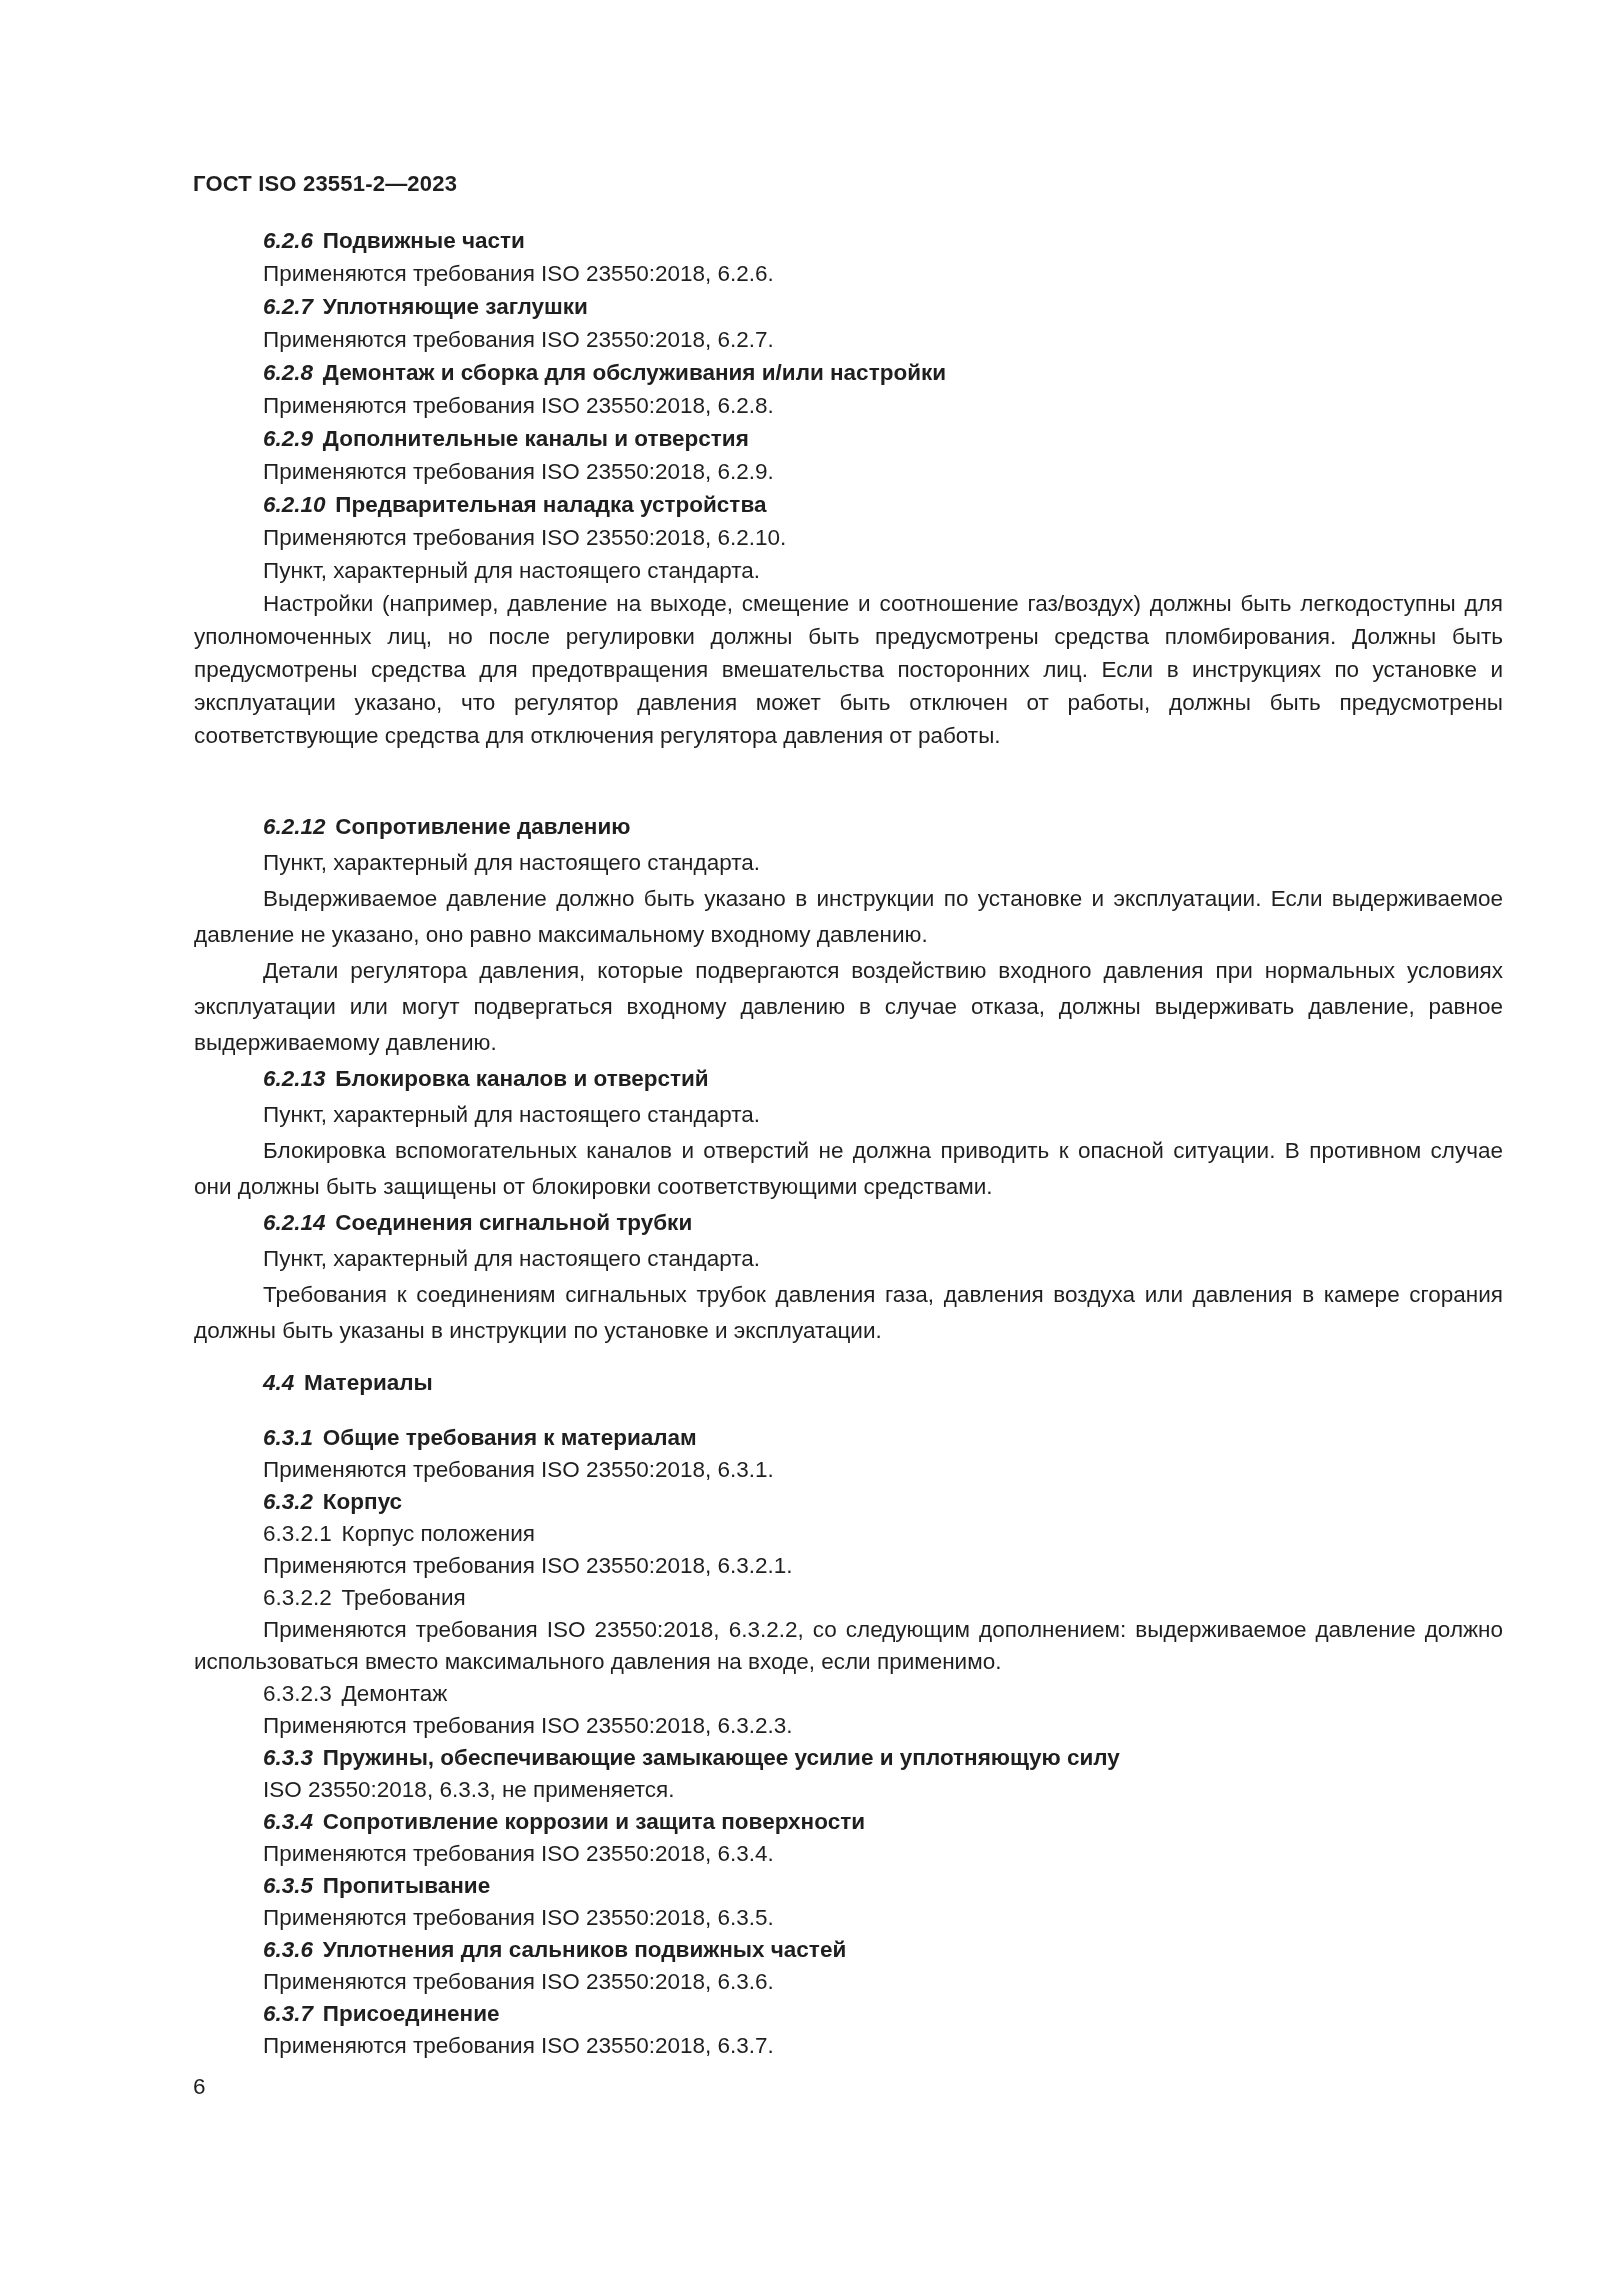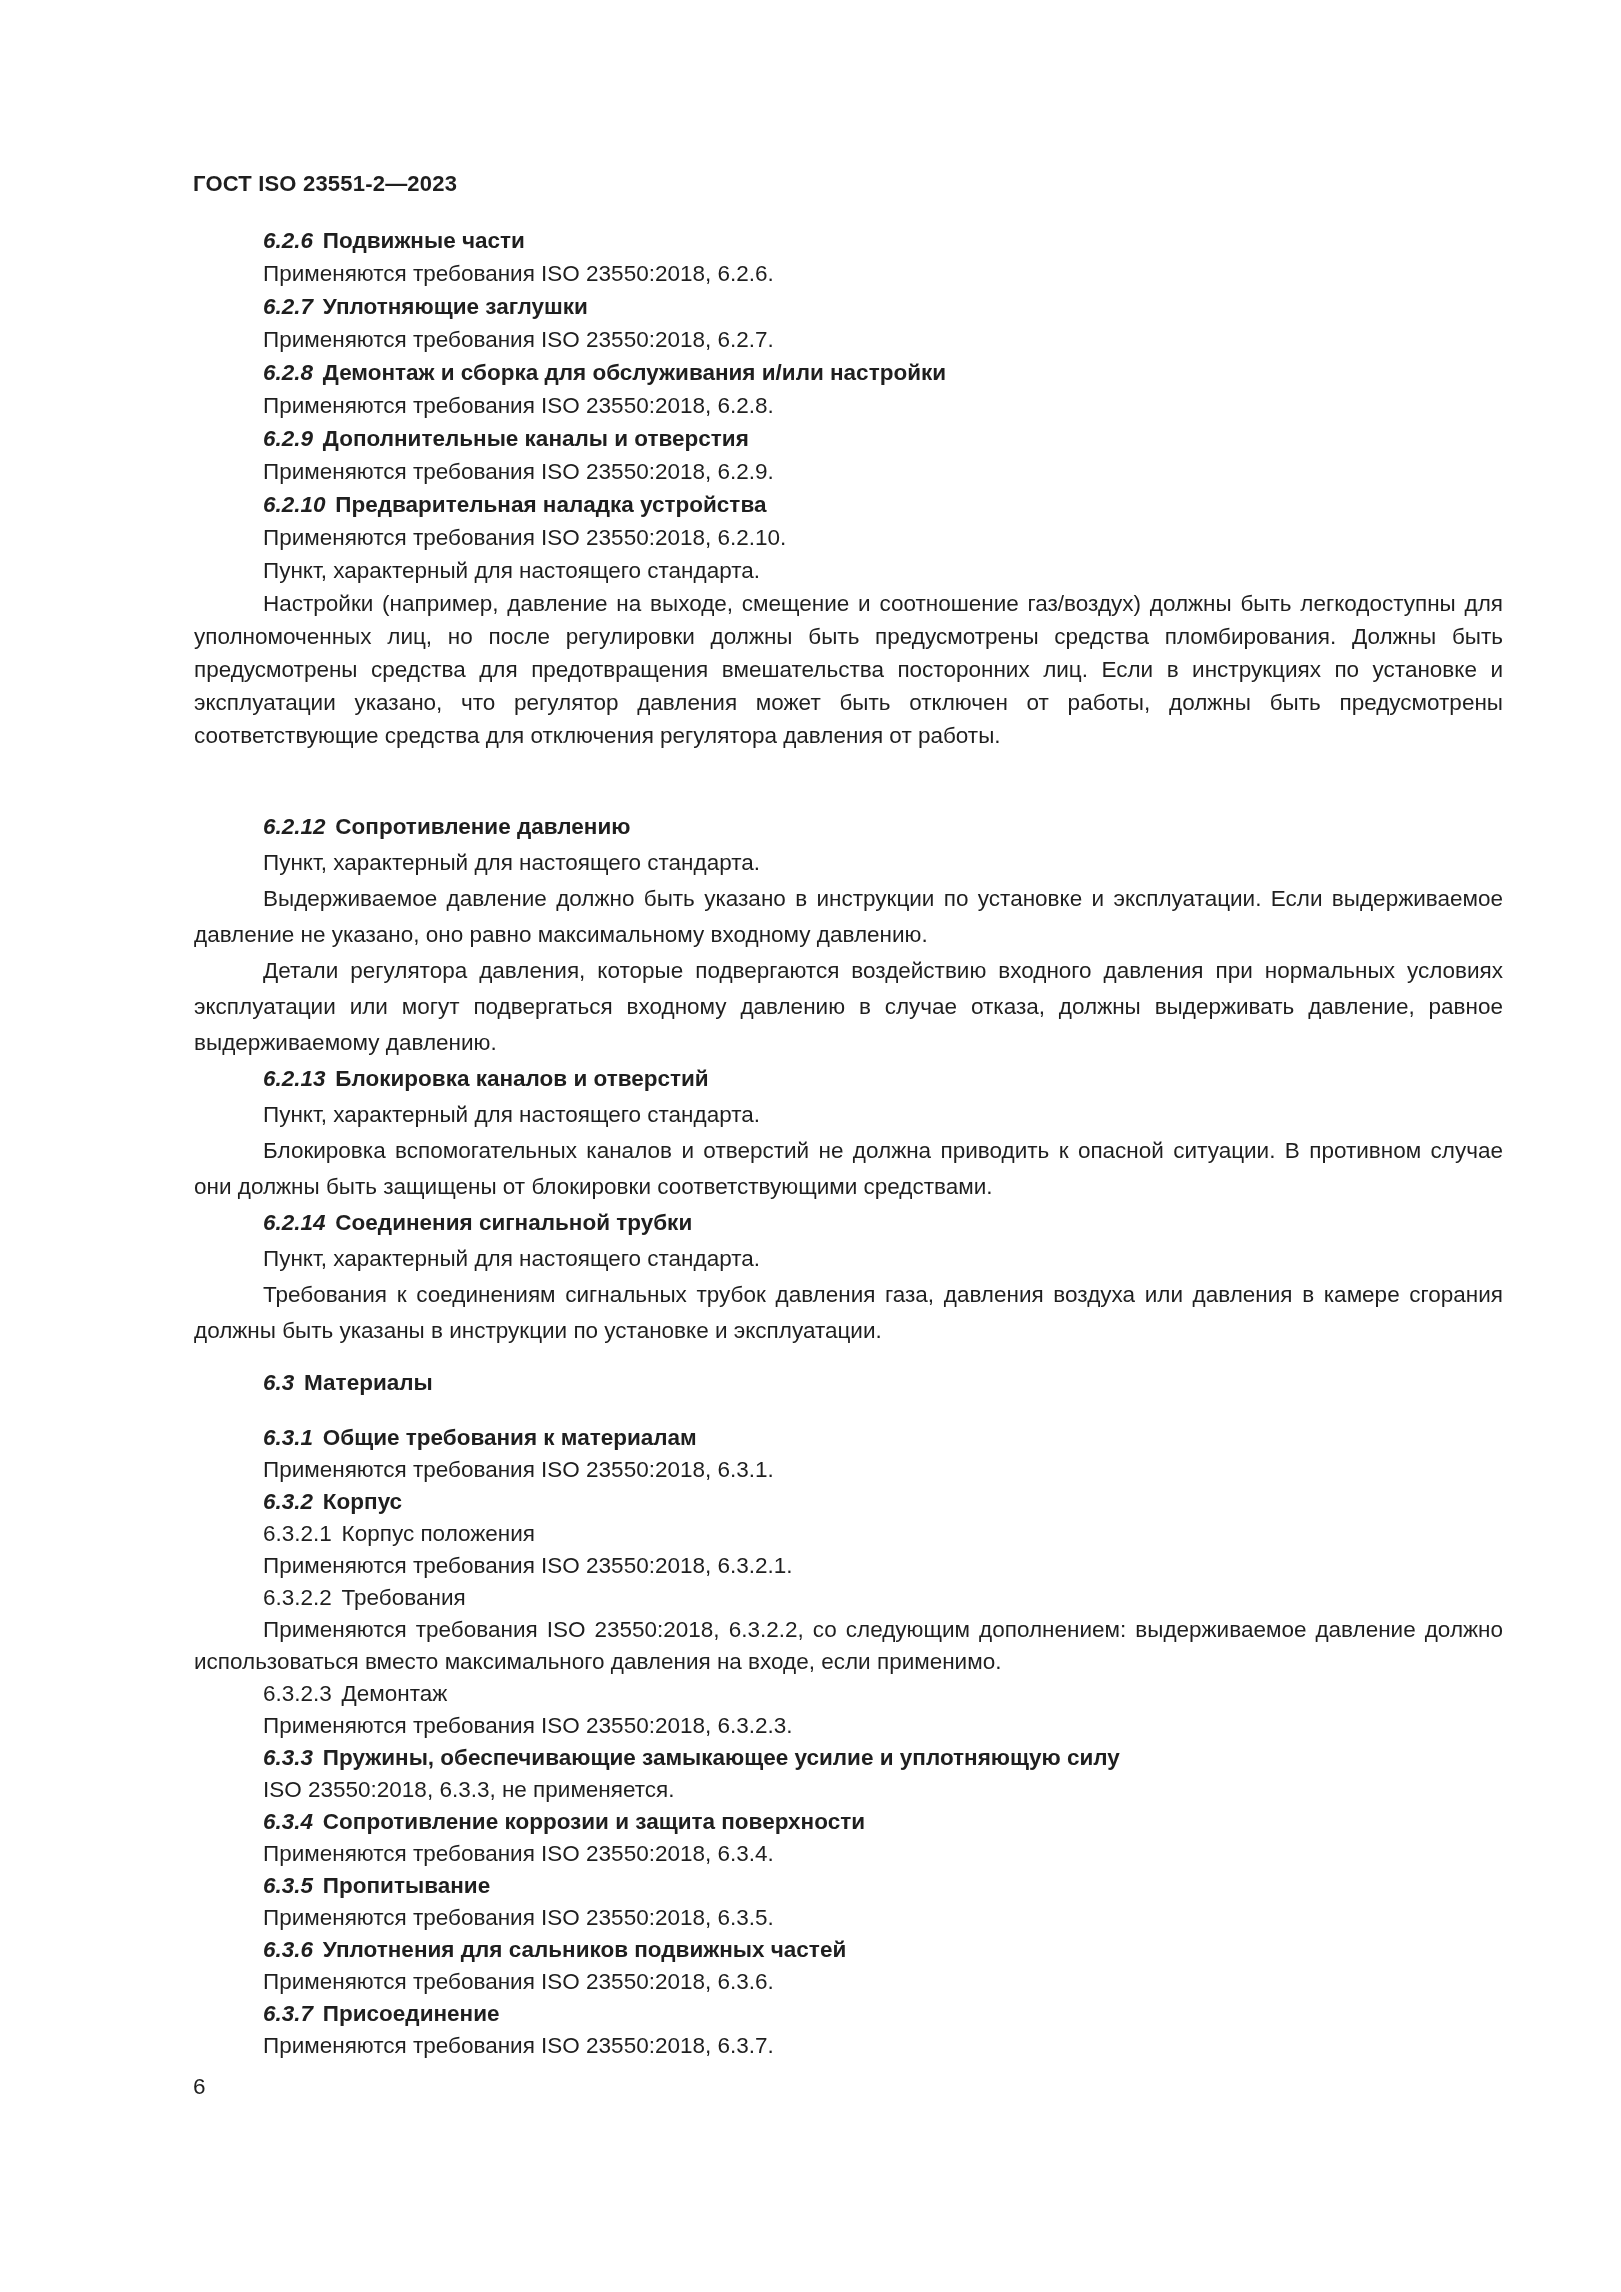--- a/index.html
+++ b/index.html
@@ -46,21 +46,21 @@
   <p class="para">Детали регулятора давления, которые подвергаются воздействию входного давления при нормальных условиях эксплуатации или могут подвергаться входному давлению в случае отказа, должны выдерживать давление, равное выдерживаемому давлению.</p>
   <div class="h"><span class="num">6.2.13</span><span>Блокировка каналов и отверстий</span></div>
   <div class="ln">Пункт, характерный для настоящего стандарта.</div>
   <p class="para">Блокировка вспомогательных каналов и отверстий не должна приводить к опасной ситуации. В противном случае они должны быть защищены от блокировки соответствующими средствами.</p>
   <div class="h"><span class="num">6.2.14</span><span>Соединения сигнальной трубки</span></div>
   <div class="ln">Пункт, характерный для настоящего стандарта.</div>
   <p class="para">Требования к соединениям сигнальных трубок давления газа, давления воздуха или давления в камере сгорания должны быть указаны в инструкции по установке и эксплуатации.</p>
 </div>
 
 <div class="block grpC-title">
-  <div class="h"><span class="num">6.3</span><span>Материалы</span></div>
+  <div class="h"><span class="num">4.4</span><span>Материалы</span></div>
 </div>
 
 <div class="block grpC">
   <div class="h"><span class="num">6.3.1</span><span>Общие требования к материалам</span></div>
   <div class="ln">Применяются требования ISO 23550:2018, 6.3.1.</div>
   <div class="h"><span class="num">6.3.2</span><span>Корпус</span></div>
   <div class="sub"><span class="num">6.3.2.1</span><span>Корпус положения</span></div>
   <div class="ln">Применяются требования ISO 23550:2018, 6.3.2.1.</div>
   <div class="sub"><span class="num">6.3.2.2</span><span>Требования</span></div>
   <p class="para">Применяются требования ISO 23550:2018, 6.3.2.2, со следующим дополнением: выдерживаемое давление должно использоваться вместо максимального давления на входе, если применимо.</p>

